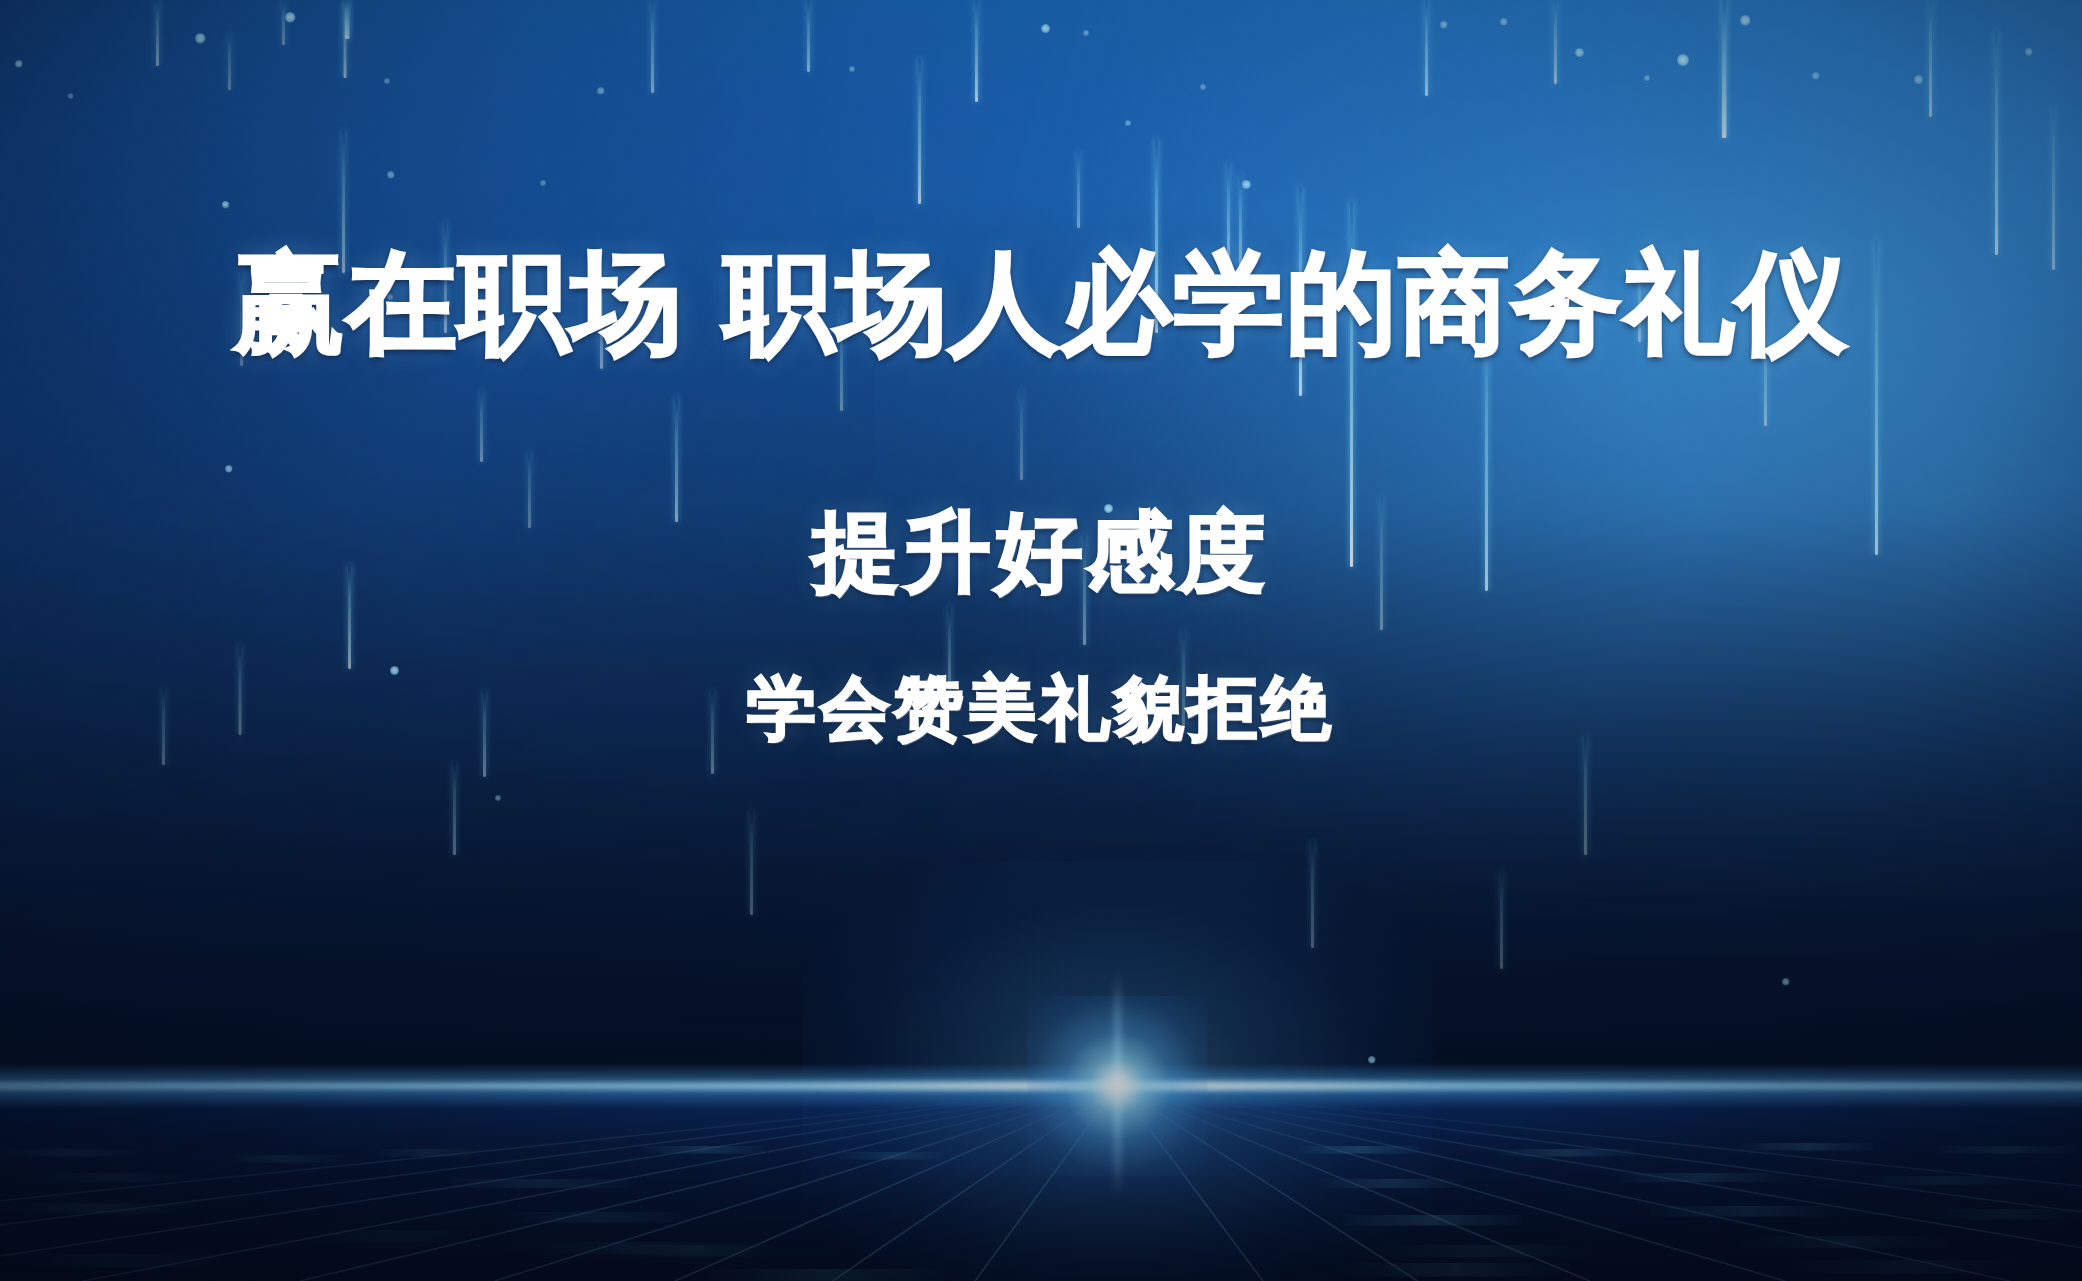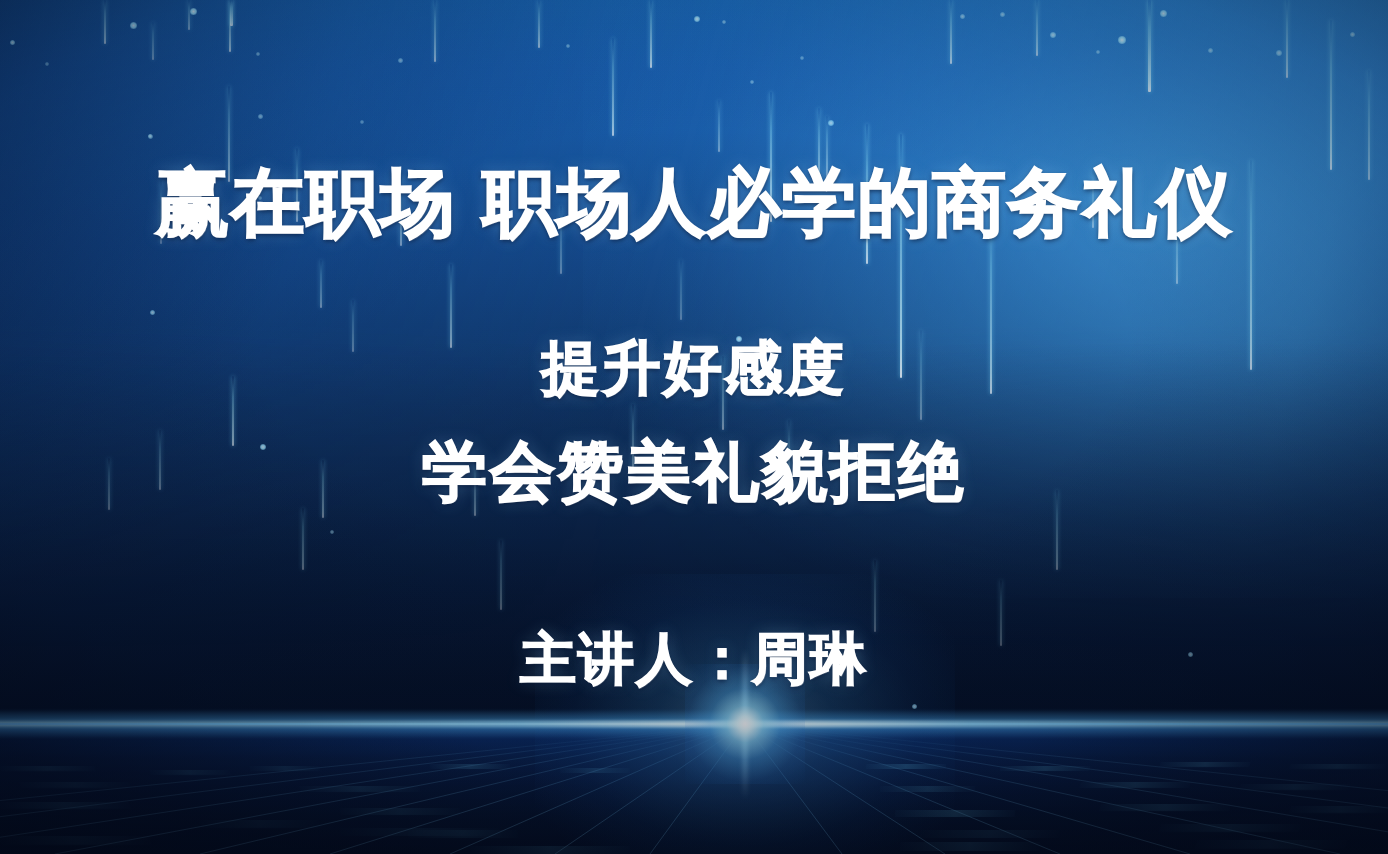--- a/index.html
+++ b/index.html
@@ -198,21 +198,21 @@
     top:160px;font-size:74px;line-height:84px;
     letter-spacing:1px;
     -webkit-text-stroke:1.6px #ffffff;
   }
   #sub1{
     top:328px;font-size:58px;line-height:80px;
     letter-spacing:3px;
     -webkit-text-stroke:1.6px #ffffff;
   }
   #sub2{
-    top:432px;font-size:65px;line-height:80px;
+    top:432px;font-size:46px;line-height:80px;
     letter-spacing:3px;
     -webkit-text-stroke:1.6px #ffffff;
   }
   #presenter{
     top:626px;font-size:56px;line-height:66px;
     letter-spacing:2px;
     -webkit-text-stroke:1.3px #ffffff;
   }
 </style>
 </head>
@@ -403,16 +403,15 @@
   <div class="burst-streak-h"></div>
   <div class="burst-streak-v"></div>
   <div class="burst-core"></div>
 
   <div class="bg-vig"></div>
 
   <div class="text-layer">
     <div class="tline" id="title">赢在职场 职场人必学的商务礼仪</div>
     <div class="tline" id="sub1">提升好感度</div>
     <div class="tline" id="sub2">学会赞美礼貌拒绝</div>
-    <div class="tline" id="presenter">主讲人：周琳</div>
   </div>
 
 </div>
 
 </body></html>

